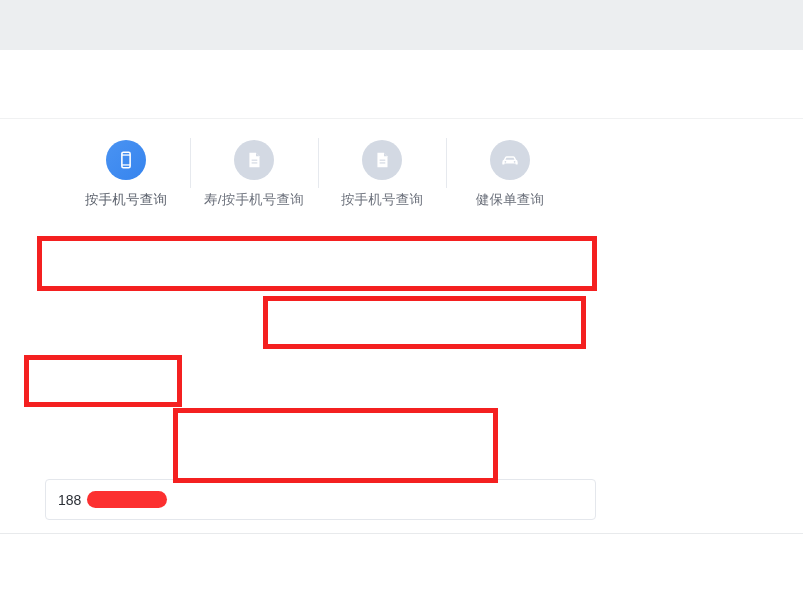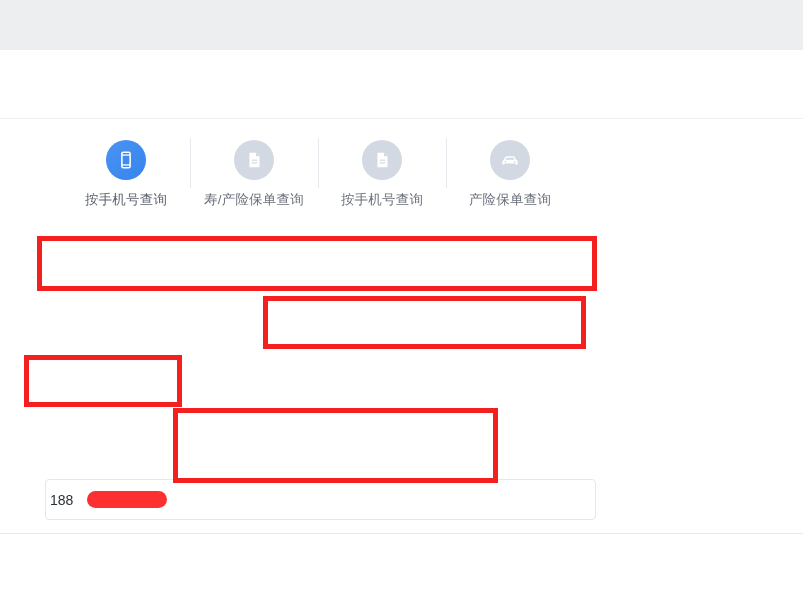--- a/index.html
+++ b/index.html
@@ -100,21 +100,21 @@
   }
 
   .txtinput {
     box-sizing: border-box;
     border: 1px solid #e4e7ec;
     border-radius: 4px;
     background: #fff;
     font-family: "Liberation Sans", "DejaVu Sans", sans-serif;
     font-size: 14px;
     color: #2b2f36;
-    padding: 0 4px;
+    padding: 0 12px;
     outline: none;
   }
   .txtinput::placeholder { color: #b9bec7; }
 
   
   #row-phone {
     left: 45px; top: 243px;
     width: 551px; height: 41px;
   }
   #phone-input {
@@ -235,21 +235,21 @@
 
   <div class="tab">
     <span class="tab-icon">
       <svg width="22" height="22" viewBox="0 0 24 24">
         <path d="M7 4 h7.2 L18 7.8 V20 H7 Z" fill="#ffffff"></path>
         <path d="M14.2 4 v3.8 H18 Z" fill="#d3d9e3"></path>
         <line x1="9.4" y1="12.2" x2="15.6" y2="12.2" stroke="#d3d9e3" stroke-width="1.3"></line>
         <line x1="9.4" y1="15.2" x2="15.6" y2="15.2" stroke="#d3d9e3" stroke-width="1.3"></line>
       </svg>
     </span>
-    <span class="tab-label">寿/产险保单查询</span>
+    <span class="tab-label">寿/按手机号查询</span>
   </div>
 
   <div class="tab">
     <span class="tab-icon">
       <svg width="22" height="22" viewBox="0 0 24 24">
         <path d="M7 4 h7.2 L18 7.8 V20 H7 Z" fill="#ffffff"></path>
         <path d="M14.2 4 v3.8 H18 Z" fill="#d3d9e3"></path>
         <line x1="9.4" y1="12.2" x2="15.6" y2="12.2" stroke="#d3d9e3" stroke-width="1.3"></line>
         <line x1="9.4" y1="15.2" x2="15.6" y2="15.2" stroke="#d3d9e3" stroke-width="1.3"></line>
       </svg>
@@ -259,21 +259,21 @@
 
   <div class="tab">
     <span class="tab-icon">
       <svg width="24" height="24" viewBox="0 0 24 24">
         <path d="M4.3 14.4 q0-2.2 1.5-2.6 l1.3-2.6 q0.5-1 1.7-1 h6.4 q1.2 0 1.7 1 l1.3 2.6 q1.5 0.4 1.5 2.6 v1.5 q0 0.6-0.6 0.6 h-0.9 q-0.6 0-0.6-0.6 v-0.5 H6.4 v0.5 q0 0.6-0.6 0.6 H4.9 q-0.6 0-0.6-0.6 Z" fill="#ffffff"></path>
         <path d="M7.5 11.7 l0.9-1.9 h7.2 l0.9 1.9 Z" fill="#d3d9e3"></path>
         <circle cx="7.4" cy="13.8" r="0.85" fill="#d3d9e3"></circle>
         <circle cx="16.6" cy="13.8" r="0.85" fill="#d3d9e3"></circle>
       </svg>
     </span>
-    <span class="tab-label">产险保单查询</span>
+    <span class="tab-label">健保单查询</span>
   </div>
 </div>
 
 <div class="form">
 
   <div class="field-row" id="row-phone">
     <input class="txtinput" id="phone-input" type="text" value="188" style="">
     <span class="redact" id="redact-phone"></span>
   </div>
 

